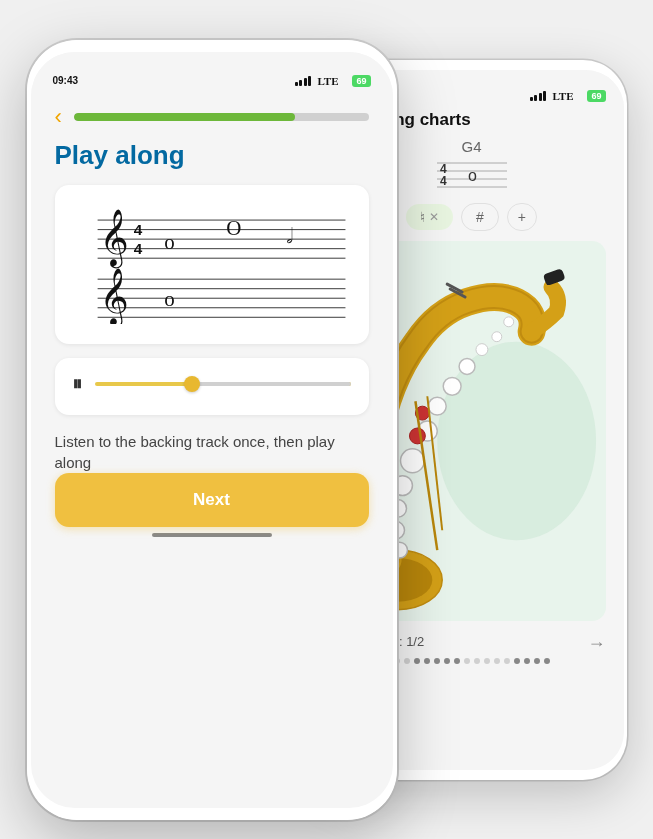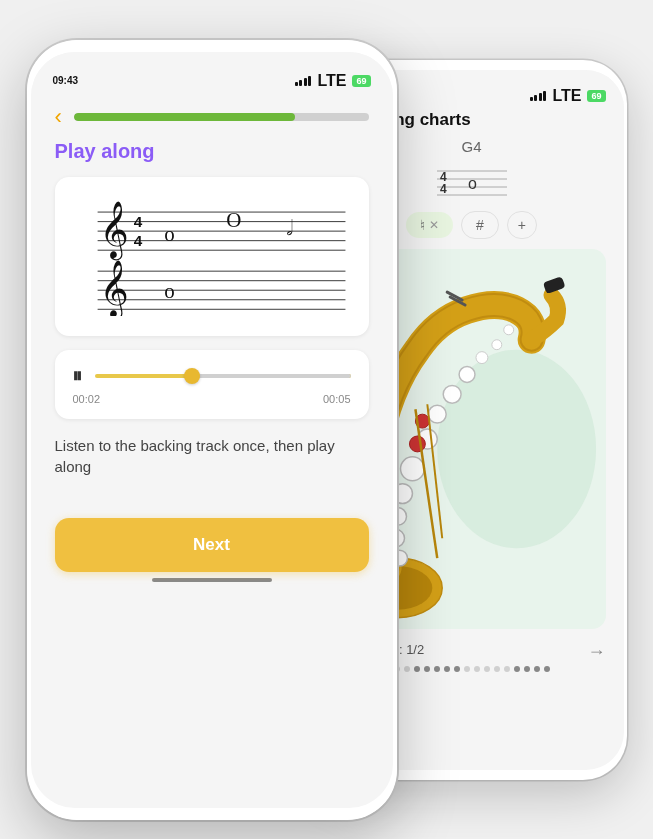--- a/index.html
+++ b/index.html
@@ -83,34 +83,35 @@
       align-items: flex-end;
       gap: 1.5px;
     }
     .bar { background: #111; border-radius: 1px; }
     .bar1 { width: 3px; height: 4px; }
     .bar2 { width: 3px; height: 6px; }
     .bar3 { width: 3px; height: 8px; }
     .bar4 { width: 3px; height: 10px; }
 
     .lte-badge {
-      font-size: 16px;
+      font-size: 11px;
       font-weight: 700;
       color: #111;
       margin-left: 2px;
+      font-family: Liberation Serif, serif;
     }
 
     .battery-badge {
       background: #4cd964;
       color: #fff;
       font-size: 9px;
       font-weight: 700;
       padding: 1px 4px;
       border-radius: 3px;
-      margin-left: 2px;
+      margin-left: 10px;
     }
 
     
     .front-content {
       padding: 8px 24px 0;
       height: calc(100% - 44px);
       overflow: hidden;
     }
 
     .nav-row {
@@ -135,23 +136,23 @@
     }
 
     .progress-bar-fill {
       height: 100%;
       background: #6db83a;
       border-radius: 4px;
       width: 75%;
     }
 
     .page-title {
-      font-size: 20px;
+      font-size: 26px;
       font-weight: 700;
-      color: #8b5cf6;
+      color: #0369a1;
       margin-bottom: 14px;
     }
 
     
     .sheet-music-card {
       background: #fff;
       border-radius: 14px;
       padding: 16px 14px;
       margin-bottom: 14px;
       box-shadow: 0 1px 4px rgba(0,0,0,0.08);
@@ -232,21 +233,20 @@
       border: none;
       border-radius: 14px;
       width: 100%;
       padding: 17px;
       font-size: 17px;
       font-weight: 600;
       color: #fff;
       text-align: center;
       cursor: pointer;
       box-shadow: 0 2px 8px rgba(240,192,64,0.4);
-      margin-top: 41px;
     }
 
     .home-indicator {
       width: 120px;
       height: 4px;
       background: #888;
       border-radius: 2px;
       margin: 6px auto 0;
     }
 
@@ -295,21 +295,20 @@
       font-size: 17px;
       font-weight: 600;
       color: #111;
       margin-bottom: 8px;
     }
 
     .note-label {
       font-size: 15px;
       color: #666;
       text-align: center;
-      margin-bottom: 8px;
     }
 
     
     .time-sig-area {
       display: flex;
       align-items: center;
       justify-content: center;
       margin-bottom: 8px;
     }
 
@@ -582,24 +581,20 @@
 
         
         <div class="audio-card">
           <div class="audio-controls">
             <span class="pause-btn">⏸</span>
             <div class="slider-track">
               <div class="slider-track-right"></div>
               <div class="slider-thumb"></div>
             </div>
           </div>
-          <div class="time-labels">
-            <span>00:02</span>
-            <span>00:05</span>
-          </div>
         </div>
 
         
         <p class="instruction-text">Listen to the backing track once, then play along</p>
 
         
         <button class="next-btn">Next</button>
 
         
         <div class="home-indicator"></div>

